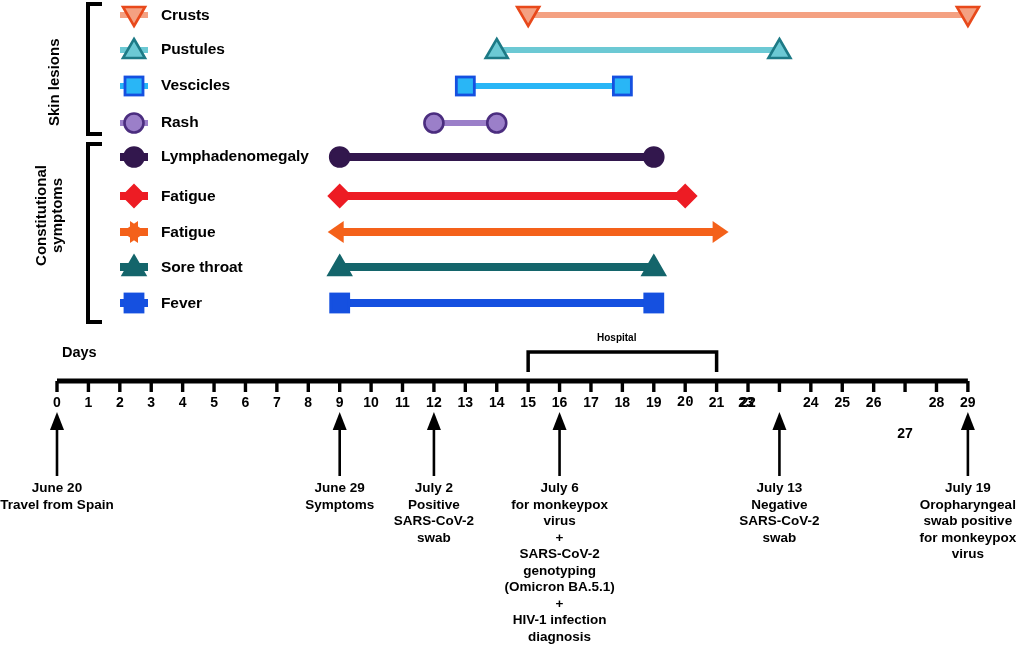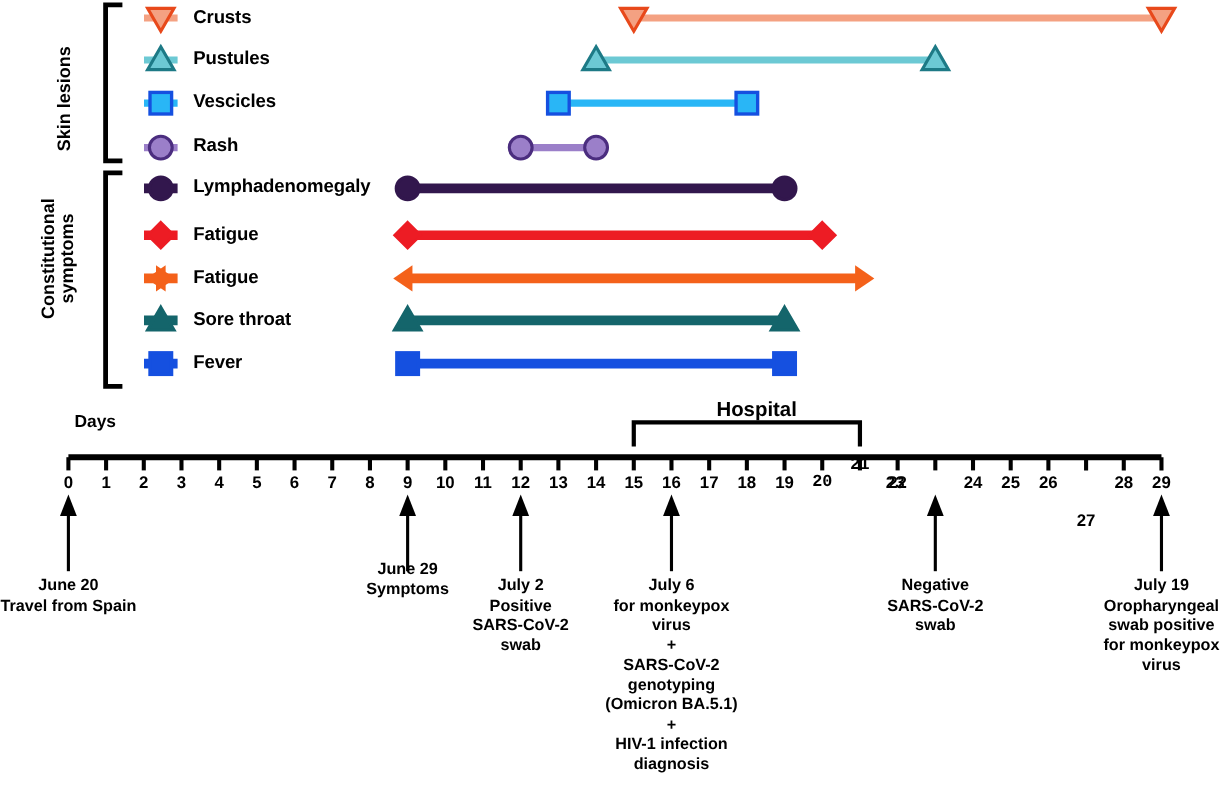--- a/index.html
+++ b/index.html
@@ -10,21 +10,21 @@
   .lbl{position:absolute;font-weight:bold;font-size:15.5px;color:#000;
        white-space:nowrap;letter-spacing:-0.1px;}
   .legend-label{font-size:15.5px;font-weight:bold;}
   .grp-label{position:absolute;font-weight:bold;font-size:15px;
        transform-origin:0 0;white-space:nowrap;text-align:center;line-height:16px;}
   .tick-num{position:absolute;font-weight:bold;font-size:14px;text-align:center;
        width:40px;}
   .ann{position:absolute;font-weight:bold;font-size:13.5px;text-align:center;
        line-height:16.5px;width:190px;}
   .days-lbl{position:absolute;font-weight:bold;font-size:14.5px;}
-  .hosp-lbl{position:absolute;font-weight:bold;font-size:17px;}
+  .hosp-lbl{position:absolute;font-weight:bold;font-size:10px;}
 </style>
 </head>
 <body>
 
 <div class="root">
 
   <svg class="layer" id="gfx" viewBox="0 0 1024 666">
       <g>
         <line x1="528.15" y1="15" x2="967.89" y2="15" stroke="#f4a182" stroke-width="6"></line>
         <polygon points="528.15,26 539.15,7 517.15,7" fill="#f4a182" stroke="#e8491b" stroke-width="2.6"></polygon>
@@ -212,36 +212,36 @@
       <div class="tick-num" style="left: 382.51px; top: 394px;">11</div>
       <div class="tick-num" style="left: 413.92px; top: 394px;">12</div>
       <div class="tick-num" style="left: 445.33px; top: 394px;">13</div>
       <div class="tick-num" style="left: 476.74px; top: 394px;">14</div>
       <div class="tick-num" style="left: 508.15px; top: 394px;">15</div>
       <div class="tick-num" style="left: 539.56px; top: 394px;">16</div>
       <div class="tick-num" style="left: 570.97px; top: 394px;">17</div>
       <div class="tick-num" style="left: 602.38px; top: 394px;">18</div>
       <div class="tick-num" style="left: 633.79px; top: 394px;">19</div>
       <div class="tick-num" style="left: 665.2px; top: 394px; font-family: Liberation Mono, monospace;">20</div>
-      <div class="tick-num" style="left: 696.61px; top: 378px;">21</div>
+      <div class="tick-num" style="left: 696.61px; top: 394px;">21</div>
       <div class="tick-num" style="left: 728.02px; top: 394px;">22</div>
       <div class="tick-num" style="left: 726px; top: 394px;">23</div>
       <div class="tick-num" style="left: 790.84px; top: 394px;">24</div>
       <div class="tick-num" style="left: 822.25px; top: 394px;">25</div>
       <div class="tick-num" style="left: 853.66px; top: 394px;">26</div>
       <div class="tick-num" style="left: 885.07px; top: 394px; margin-top: 31px;">27</div>
       <div class="tick-num" style="left: 916.48px; top: 394px;">28</div>
       <div class="tick-num" style="left: 947.89px; top: 394px;">29</div>
     </div>
   <div id="annwrap">
       <div class="ann" style="left: -38px; top: 480px;">
         <div>June 20</div>
         <div>Travel from Spain</div>
       </div>
-      <div class="ann" style="left: 244.69px; top: 466px;">
+      <div class="ann" style="left: 244.69px; top: 480px;">
         <div>June 29</div>
         <div>Symptoms</div>
       </div>
       <div class="ann" style="left: 338.92px; top: 480px;">
         <div>July 2</div>
         <div>Positive</div>
         <div>SARS-CoV-2</div>
         <div>swab</div>
       </div>
       <div class="ann" style="left: 464.56px; top: 480px;">
@@ -250,20 +250,21 @@
         <div>virus</div>
         <div>+</div>
         <div>SARS-CoV-2</div>
         <div>genotyping</div>
         <div>(Omicron BA.5.1)</div>
         <div>+</div>
         <div>HIV-1 infection</div>
         <div>diagnosis</div>
       </div>
       <div class="ann" style="left: 684.43px; top: 480px;">
+        <div>July 13</div>
         <div>Negative</div>
         <div>SARS-CoV-2</div>
         <div>swab</div>
       </div>
       <div class="ann" style="left: 872.89px; top: 480px;">
         <div>July 19</div>
         <div>Oropharyngeal</div>
         <div>swab positive</div>
         <div>for monkeypox</div>
         <div>virus</div>

